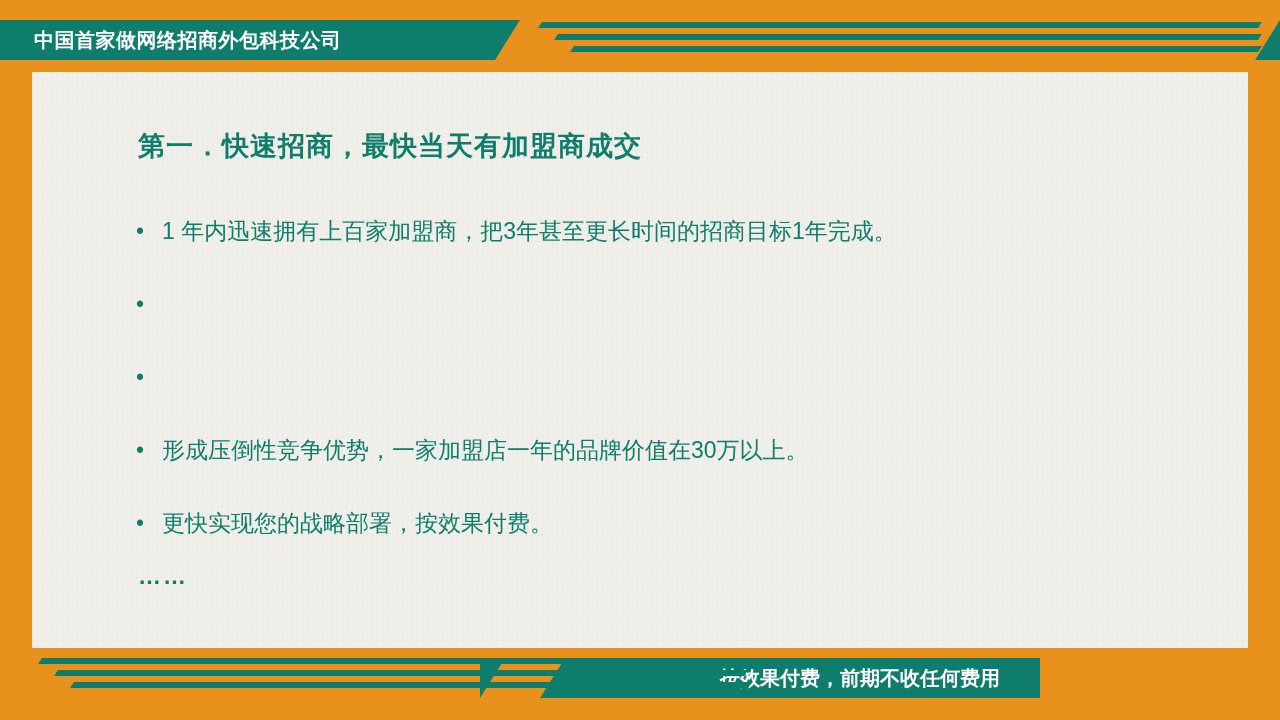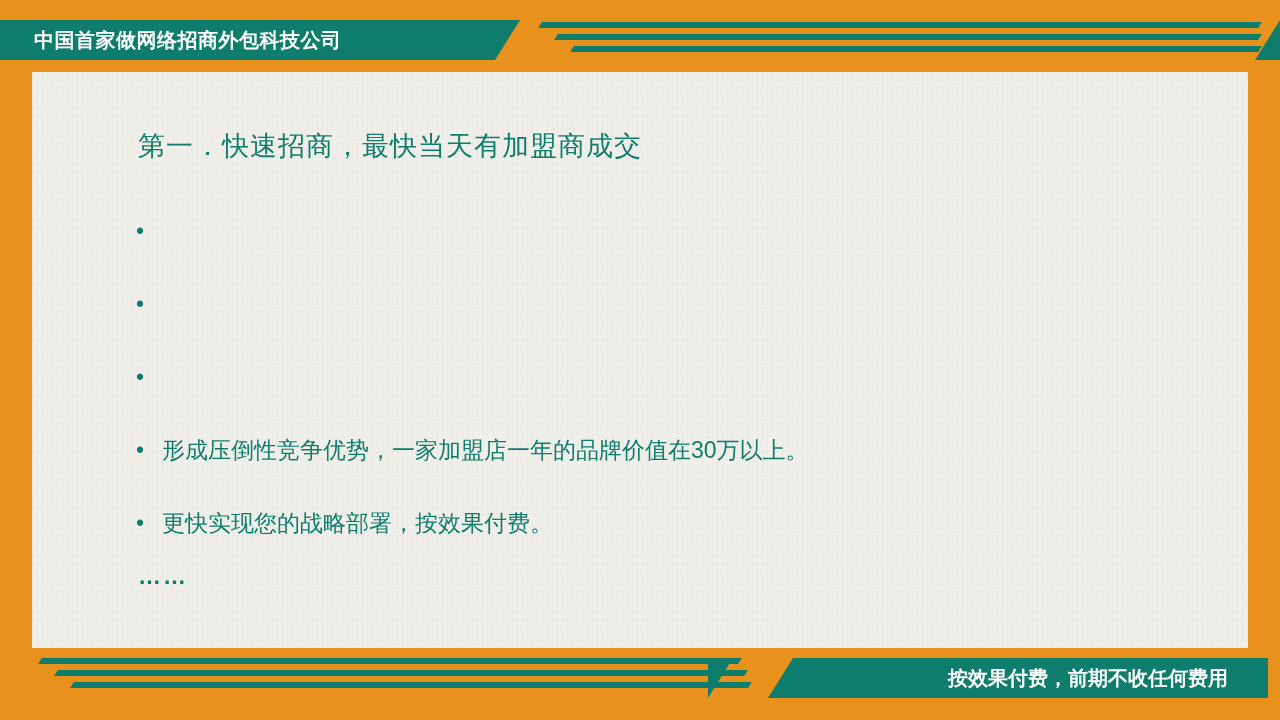--- a/index.html
+++ b/index.html
@@ -87,24 +87,23 @@
   }
   .hs1 { top: 22px; left: 540px; width: 720px; }
   .hs2 { top: 34px; left: 556px; width: 704px; }
   .hs3 { top: 46px; left: 572px; width: 688px; }
 
   
   .footer-band {
     position: absolute;
     left: 0;
     bottom: 22px;
-    width: 1236px;
+    width: 1040px;
     height: 40px;
     z-index: 5;
-    margin-left: 32px;
   }
   .footer-solid {
     position: absolute;
     right: 0;
     top: 0;
     width: 560px;
     height: 40px;
     background: #0F7D6C;
   }
   .footer-solid::before {
@@ -144,21 +143,21 @@
   .content {
     position: absolute;
     left: 136px;
     top: 128px;
     width: 1070px;
     z-index: 4;
   }
   .slide-heading {
     color: #0F7D6C;
     font-size: 27px;
-    font-weight: normal;
+    font-weight: bold;
     letter-spacing: 1px;
     margin: 0 0 52px 2px;
     line-height: 36px;
     white-space: nowrap;
   }
   .bullet-list {
     list-style: none;
     margin: 0;
     padding: 0;
   }
@@ -206,20 +205,21 @@
   <div class="header-stripe hs3"></div>
   <div class="header-title">中国首家做网络招商外包科技公司</div>
 
   <div class="content">
 
     <div class="slide-heading">第一．快速招商，最快当天有加盟商成交</div>
 
     <ul class="bullet-list">
       <li class="bullet-item">
         <span class="bullet-mark">•</span>
+        <span class="bullet-text">  1 年内迅速拥有上百家加盟商，把3年甚至更长时间的招商目标1年完成。</span>
       </li>
       <li class="bullet-item">
         <span class="bullet-mark">•</span>
       </li>
       <li class="bullet-item">
         <span class="bullet-mark">•</span>
       </li>
       <li class="bullet-item">
         <span class="bullet-mark">•</span>
         <span class="bullet-text">形成压倒性竞争优势，一家加盟店一年的品牌价值在30万以上。</span>

